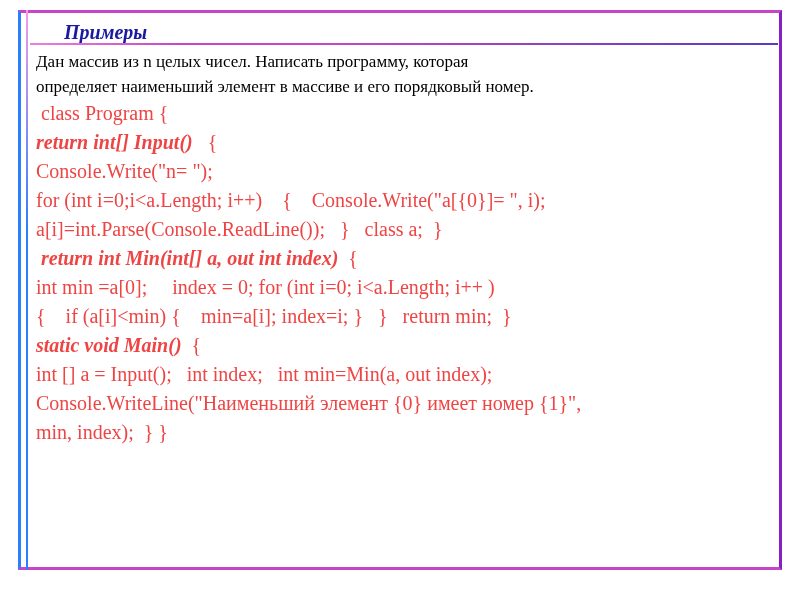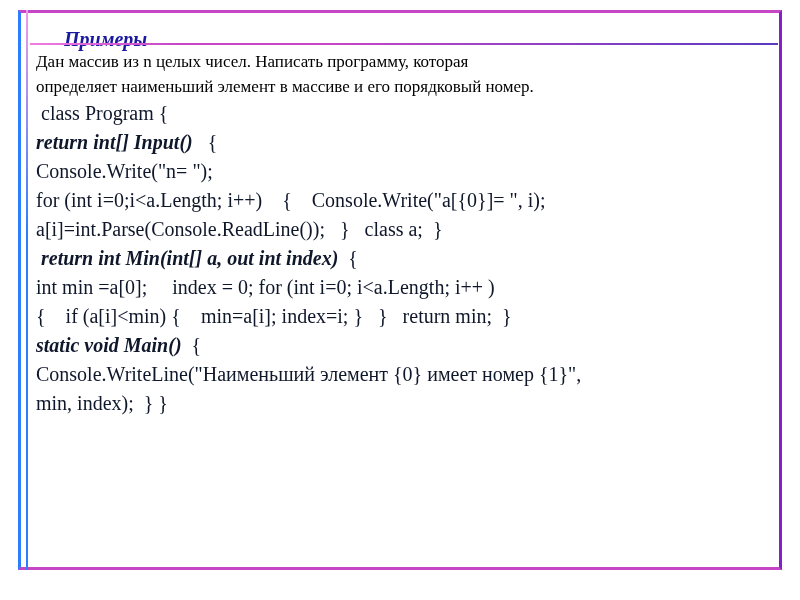--- a/index.html
+++ b/index.html
@@ -30,21 +30,21 @@
       bottom: 30px;
       background: linear-gradient(#f49ce8, #2a7eff 40%, #2a7eff);
     }
     .header-band {
       position: absolute;
       top: 13px;
       left: 30px;
       right: 22px;
       height: 38px;
       display: flex;
-      align-items: flex-end;
+      align-items: center;
       padding-left: 34px;
     }
     .header-underline {
       position: absolute;
       top: 43px;
       left: 30px;
       right: 22px;
       height: 2px;
       background: linear-gradient(to right, #f07de0, #c646c6, #c646c6 40%, #5a3ac0);
     }
@@ -62,21 +62,21 @@
       font-size: 20px;
       color: #000;
       line-height: 1.45;
     }
     .desc {
       font-size: 17px;
       color: #000;
     }
     .code-line {
       font-size: 20px;
-      color: #0f172a;
+      color: #ef4444;
       white-space: pre-wrap;
     }
     .bi { font-weight: bold; font-style: italic; }
   </style>
 </head>
 <body>
 
 <div class="outer-frame"></div>
 <div class="inner-accent-left"></div>
 
@@ -91,15 +91,16 @@
 
   <div class="code-line"> class Program {</div>
   <div class="code-line"><span class="bi">return int[] Input() </span><span>  {</span></div>
   <div class="code-line">Console.Write("n= ");</div>
   <div class="code-line">for (int i=0;i&lt;a.Length; i++)    {    Console.Write("a[{0}]= ", i);</div>
   <div class="code-line">a[i]=int.Parse(Console.ReadLine());   }   class a;  }</div>
   <div class="code-line"><span class="bi"> return int Min(int[] a, out int index)</span><span>  {</span></div>
   <div class="code-line">int min =a[0];     index = 0; for (int i=0; i&lt;a.Length; i++ )</div>
   <div class="code-line">{    if (a[i]&lt;min) {    min=a[i]; index=i; }   }   return min;  }</div>
   <div class="code-line"><span class="bi">static void Main()</span><span>  {</span></div>
+  <div class="code-line">int [] a = Input();   int index;   int min=Min(a, out index);</div>
   <div class="code-line">Console.WriteLine("Наименьший элемент {0} имеет номер {1}",</div>
   <div class="code-line">min, index);  } }</div>
 </div>
 
 </body></html>

